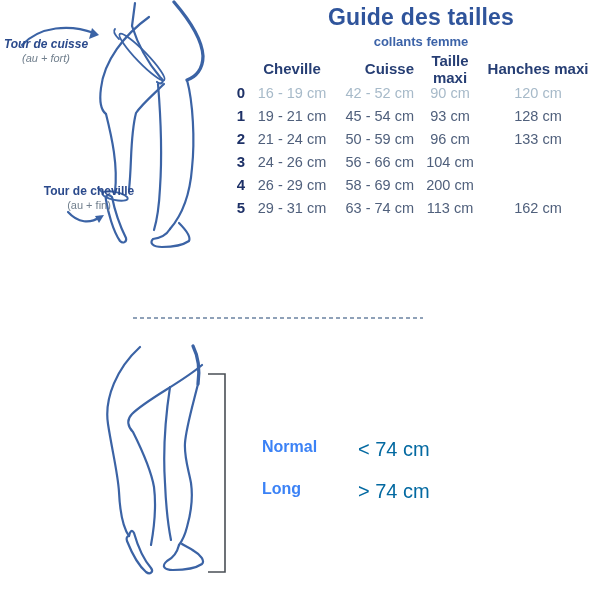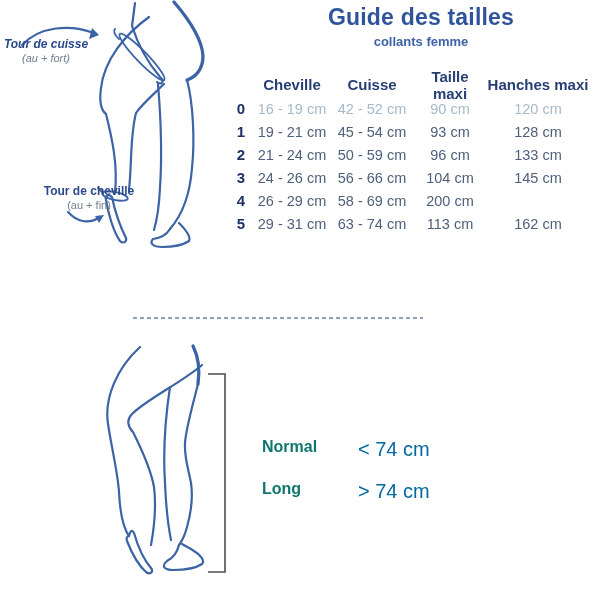--- a/index.html
+++ b/index.html
@@ -5,26 +5,26 @@
   html,body{margin:0;padding:0;background:#fff;}
   .canvas{
     position:relative;width:600px;height:600px;background:#ffffff;overflow:hidden;
     font-family:"Liberation Sans", sans-serif;
   }
   
   .guide-head{position:absolute;left:240px;top:4px;width:362px;text-align:center;}
   .guide-title{font-size:23px;font-weight:bold;color:#2f549b;letter-spacing:0.2px;}
   .guide-subtitle{font-size:13px;font-weight:bold;color:#3c63a8;margin-top:3px;}
   
-  .size-table{position:absolute;left:228px;top:72px;width:366px;}
+  .size-table{position:absolute;left:228px;top:56px;width:366px;}
   .trow{display:flex;height:23px;align-items:center;}
   .trow.head{height:25px;font-weight:bold;color:#263e74;font-size:15px;}
   .c1{width:26px;text-align:center;}
   .c2{width:76px;text-align:center;}
-  .c3{width:84px;text-align:center;}
+  .c3{width:84px;text-align:right;}
   .c4{width:72px;text-align:center;}
   .c5{width:104px;text-align:center;}
   .trow.data{font-size:14.5px;color:#50607c;}
   .trow.data .c1{font-weight:bold;color:#1e3167;font-size:15px;}
   .trow.data.light .c2,.trow.data.light .c3,
   .trow.data.light .c4,.trow.data.light .c5{color:#a7bac9;}
   
   .fig-label{position:absolute;transform:translateX(-50%);text-align:center;white-space:nowrap;}
   .fl-main{font-size:12px;font-weight:bold;color:#2b4a8c;}
   .fl-sub{font-size:11px;color:#72808e;margin-top:1px;}
@@ -35,21 +35,21 @@
     position:absolute;left:100px;top:283px;width:364px;text-align:center;
     font-size:20px;font-weight:bold;color:#2e5ba9;letter-spacing:0.4px;
   }
   .dashed-line{
     position:absolute;left:133px;top:317px;width:290px;height:2px;
     background:repeating-linear-gradient(90deg,#8fa1b8 0 4px,transparent 4px 7px);
   }
   .opt-row{position:absolute;left:262px;width:220px;display:flex;}
   .opt-row.r1{top:438px;}
   .opt-row.r2{top:480px;}
-  .opt-label{width:96px;font-size:16px;font-weight:bold;color:#0f766e;}
+  .opt-label{width:96px;font-size:16px;font-weight:bold;color:#3b82f6;}
   .opt-value{font-size:20px;color:#0369a1;}
   svg{position:absolute;}
 </style>
 </head>
 <body>
 
 <div class="canvas">
 
   <svg style="left:0;top:0;" width="250" height="255" viewBox="0 0 250 255" fill="none" stroke="#3b63a5" stroke-width="2.2" stroke-linecap="round">
     <path d="M135,3 L132,26"></path>
@@ -112,21 +112,20 @@
       <div class="c2">21 - 24 cm</div>
       <div class="c3">50 - 59 cm</div>
       <div class="c4">96 cm</div>
       <div class="c5">133 cm</div>
     </div>
     <div class="trow data">
       <div class="c1">3</div>
       <div class="c2">24 - 26 cm</div>
       <div class="c3">56 - 66 cm</div>
       <div class="c4">104 cm</div>
-      <div class="c5">145 cm</div>
     </div>
     <div class="trow data">
       <div class="c1">4</div>
       <div class="c2">26 - 29 cm</div>
       <div class="c3">58 - 69 cm</div>
       <div class="c4">200 cm</div>
     </div>
     <div class="trow data">
       <div class="c1">5</div>
       <div class="c2">29 - 31 cm</div>

